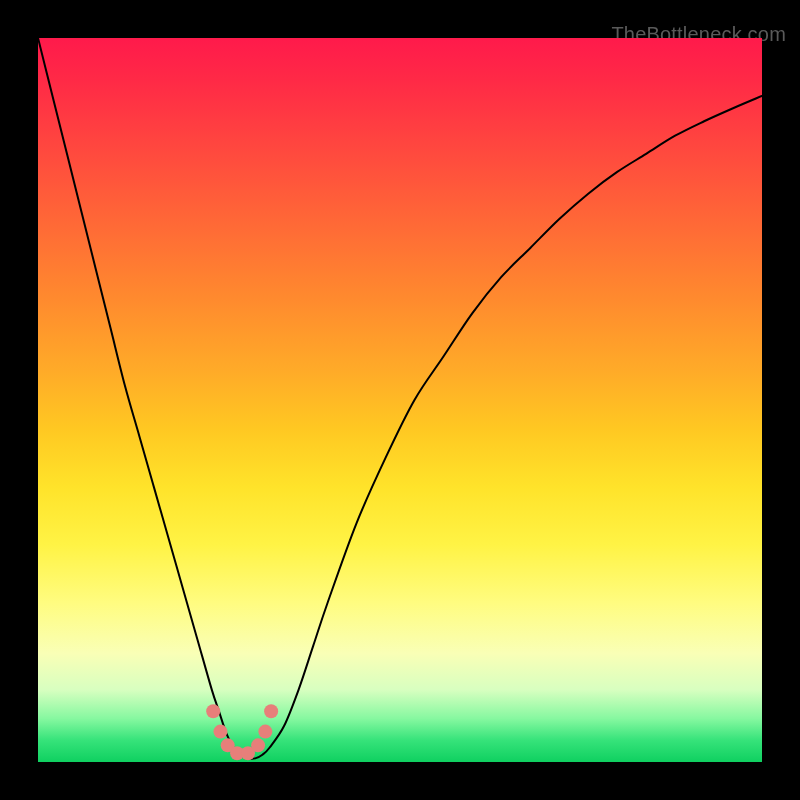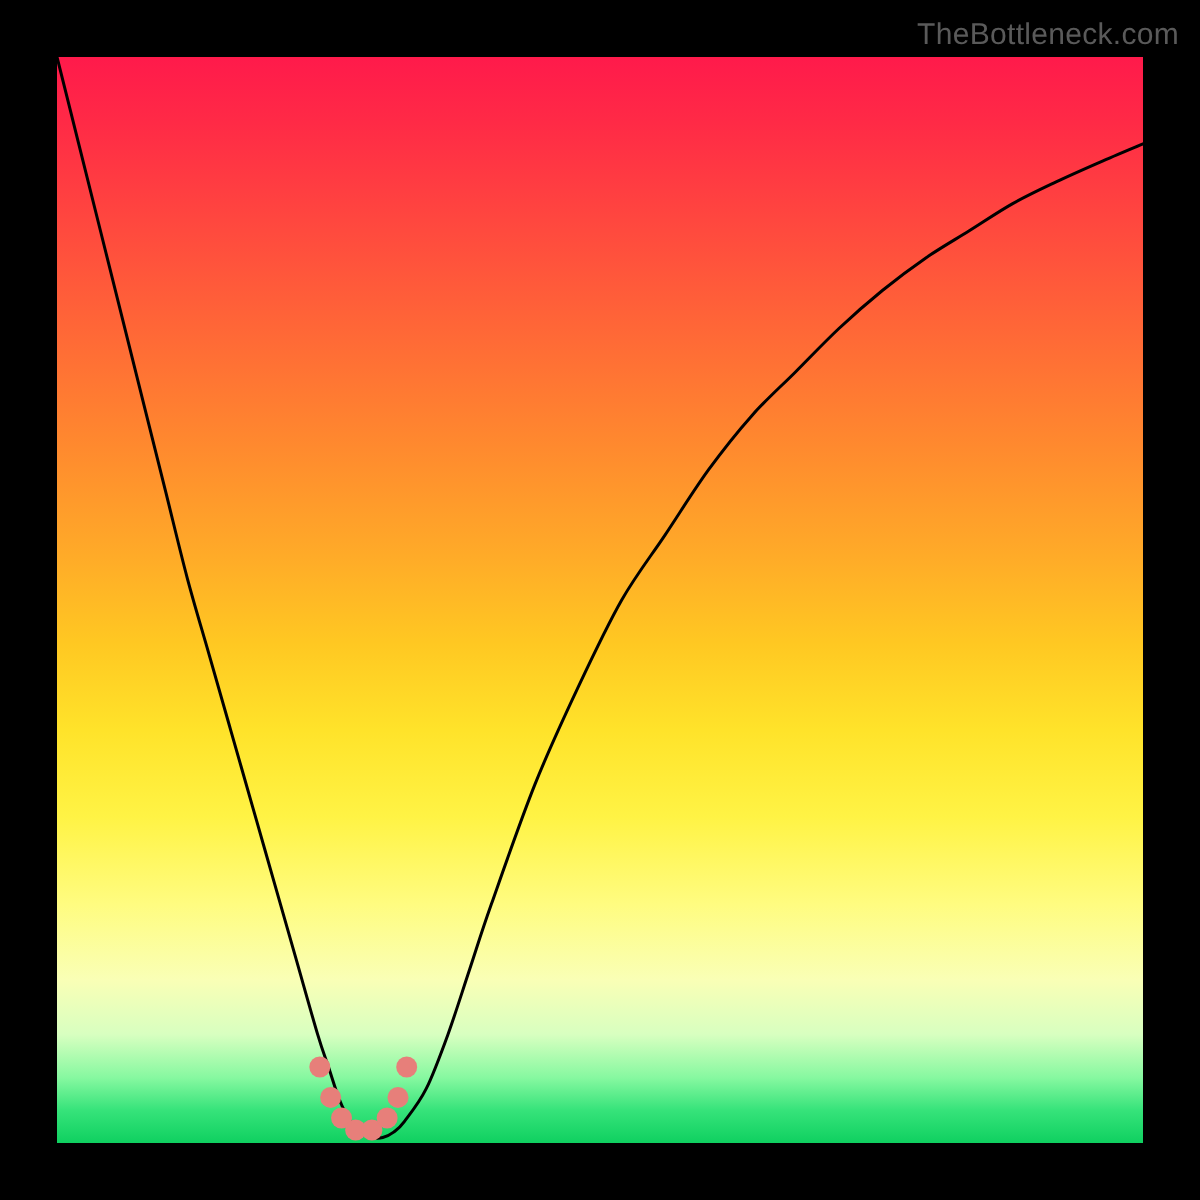--- a/index.html
+++ b/index.html
@@ -6,21 +6,21 @@
   body {
     width: 800px;
     height: 800px;
     background: #000;
     position: relative;
     font-family: Arial, Helvetica, sans-serif;
     overflow: hidden;
   }
   .watermark {
     position: absolute;
-    top: 12px;
+    top: 23px;
     right: 14px;
     font-size: 20px;
     color: #5a5a5a;
     letter-spacing: 0.2px;
   }
   .plot {
     position: absolute;
     left: 38px;
     top: 38px;
     width: 724px;

